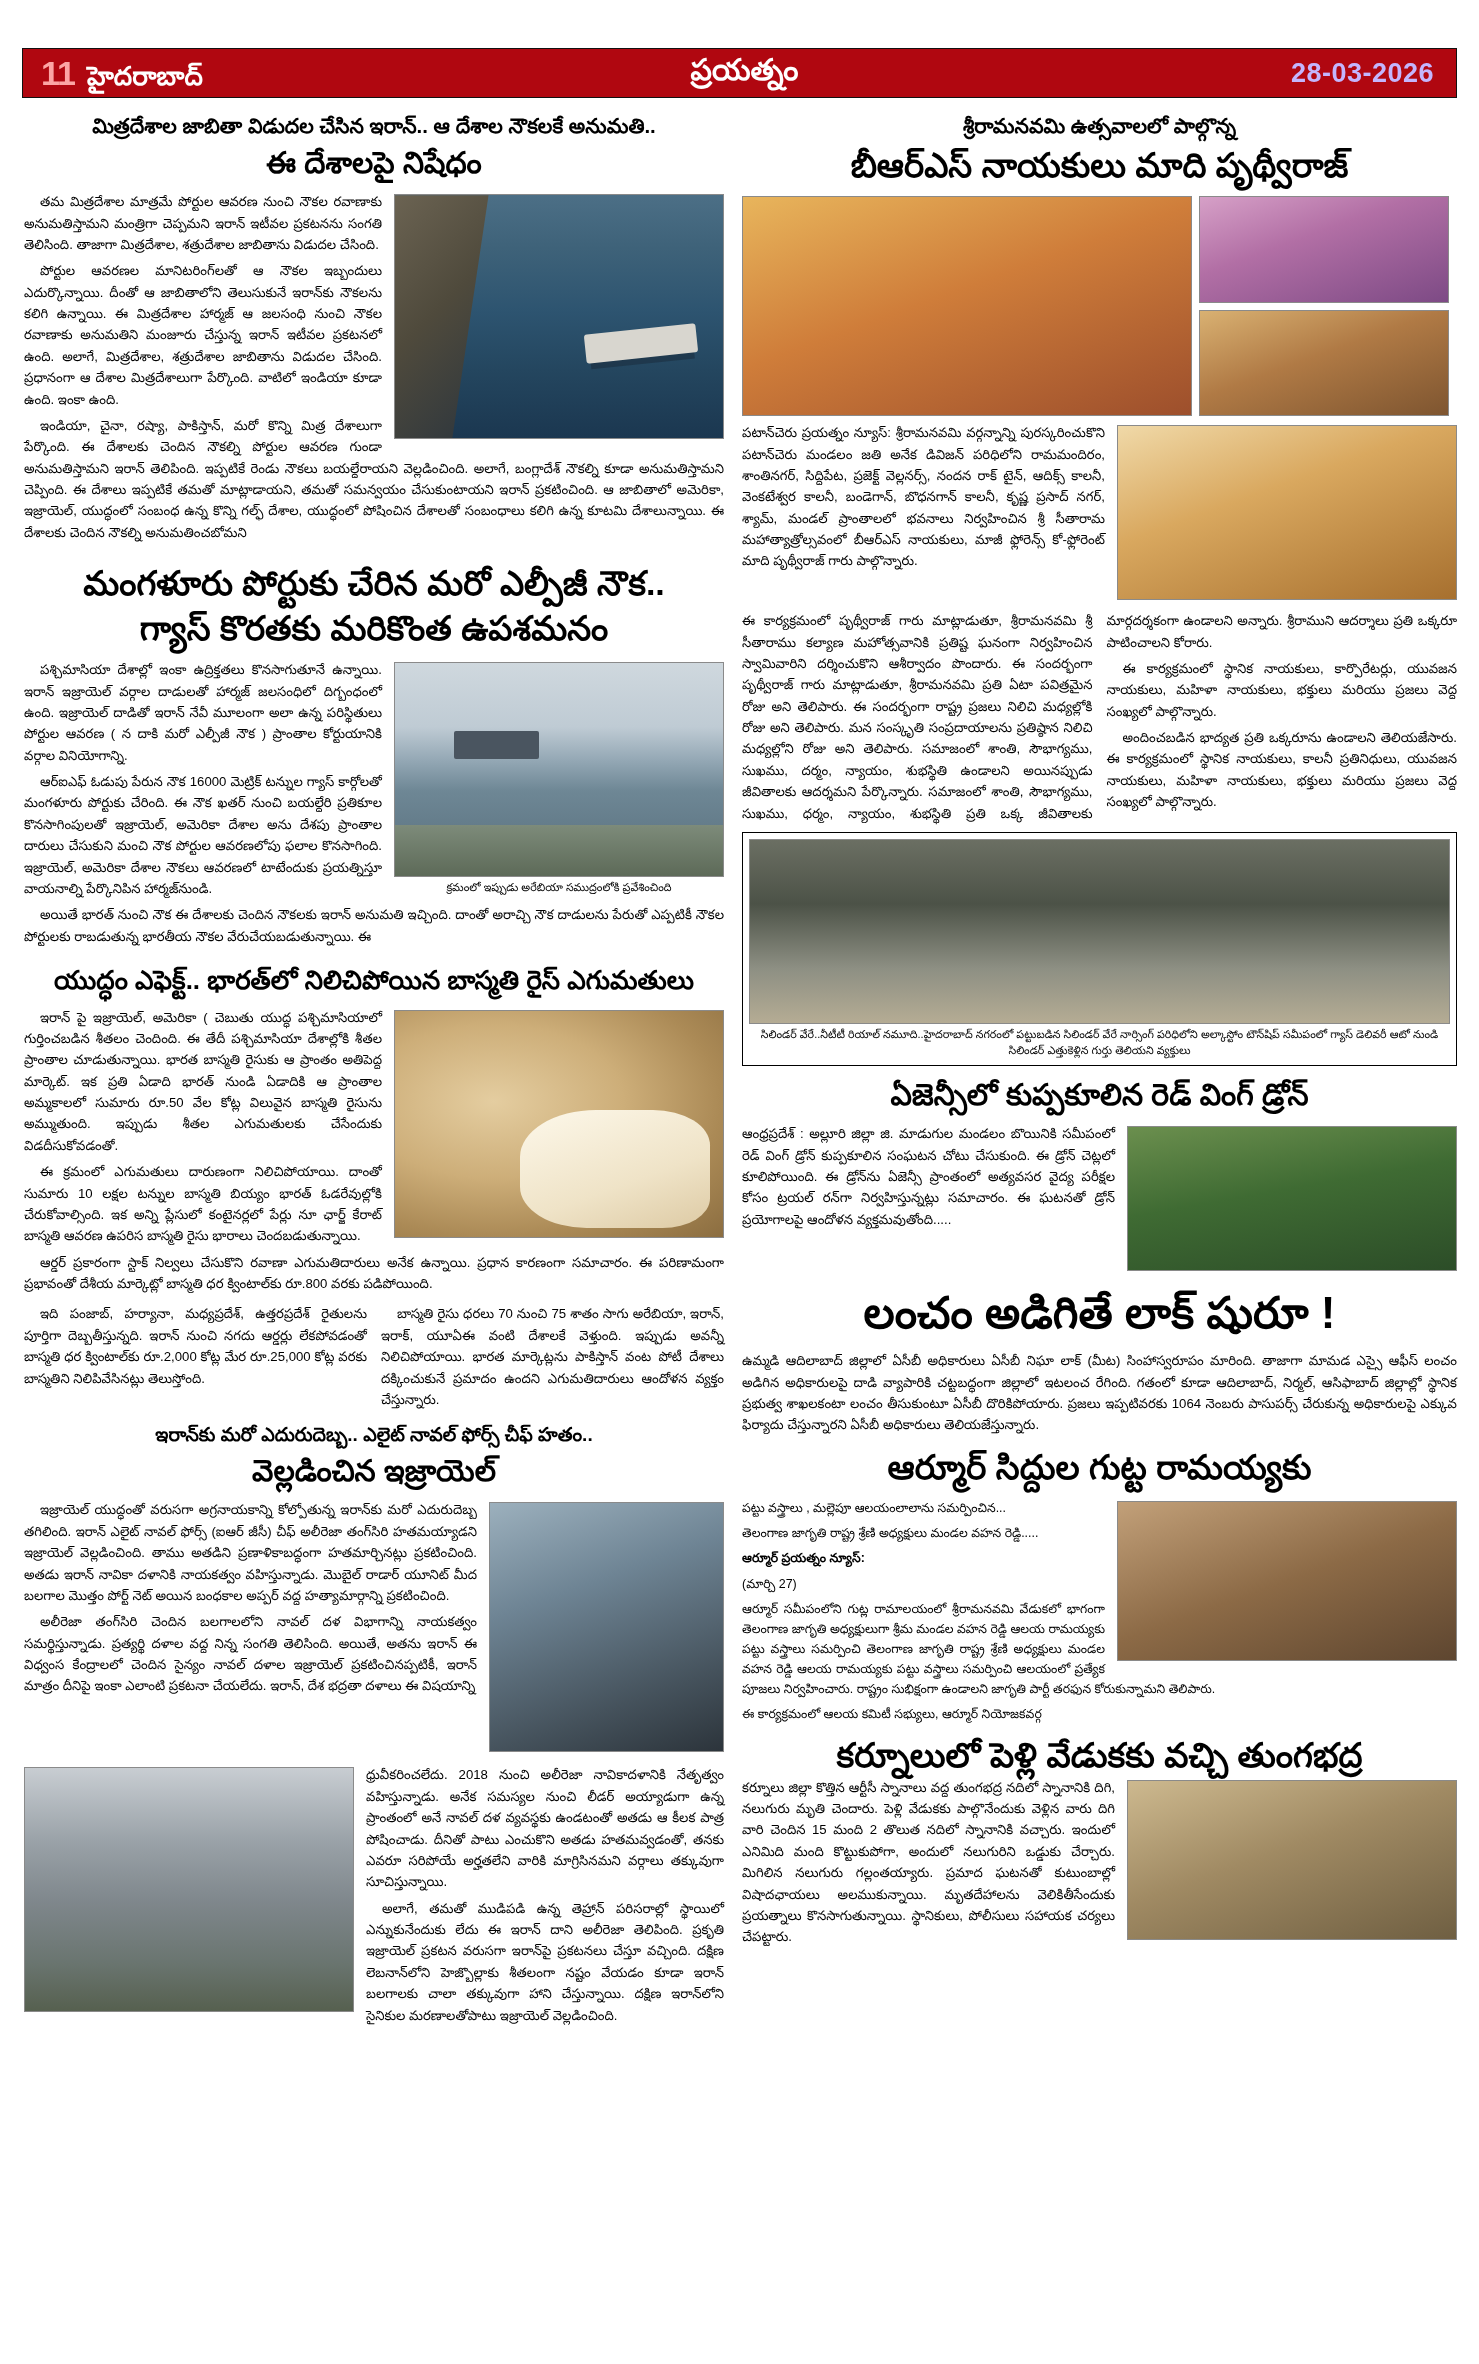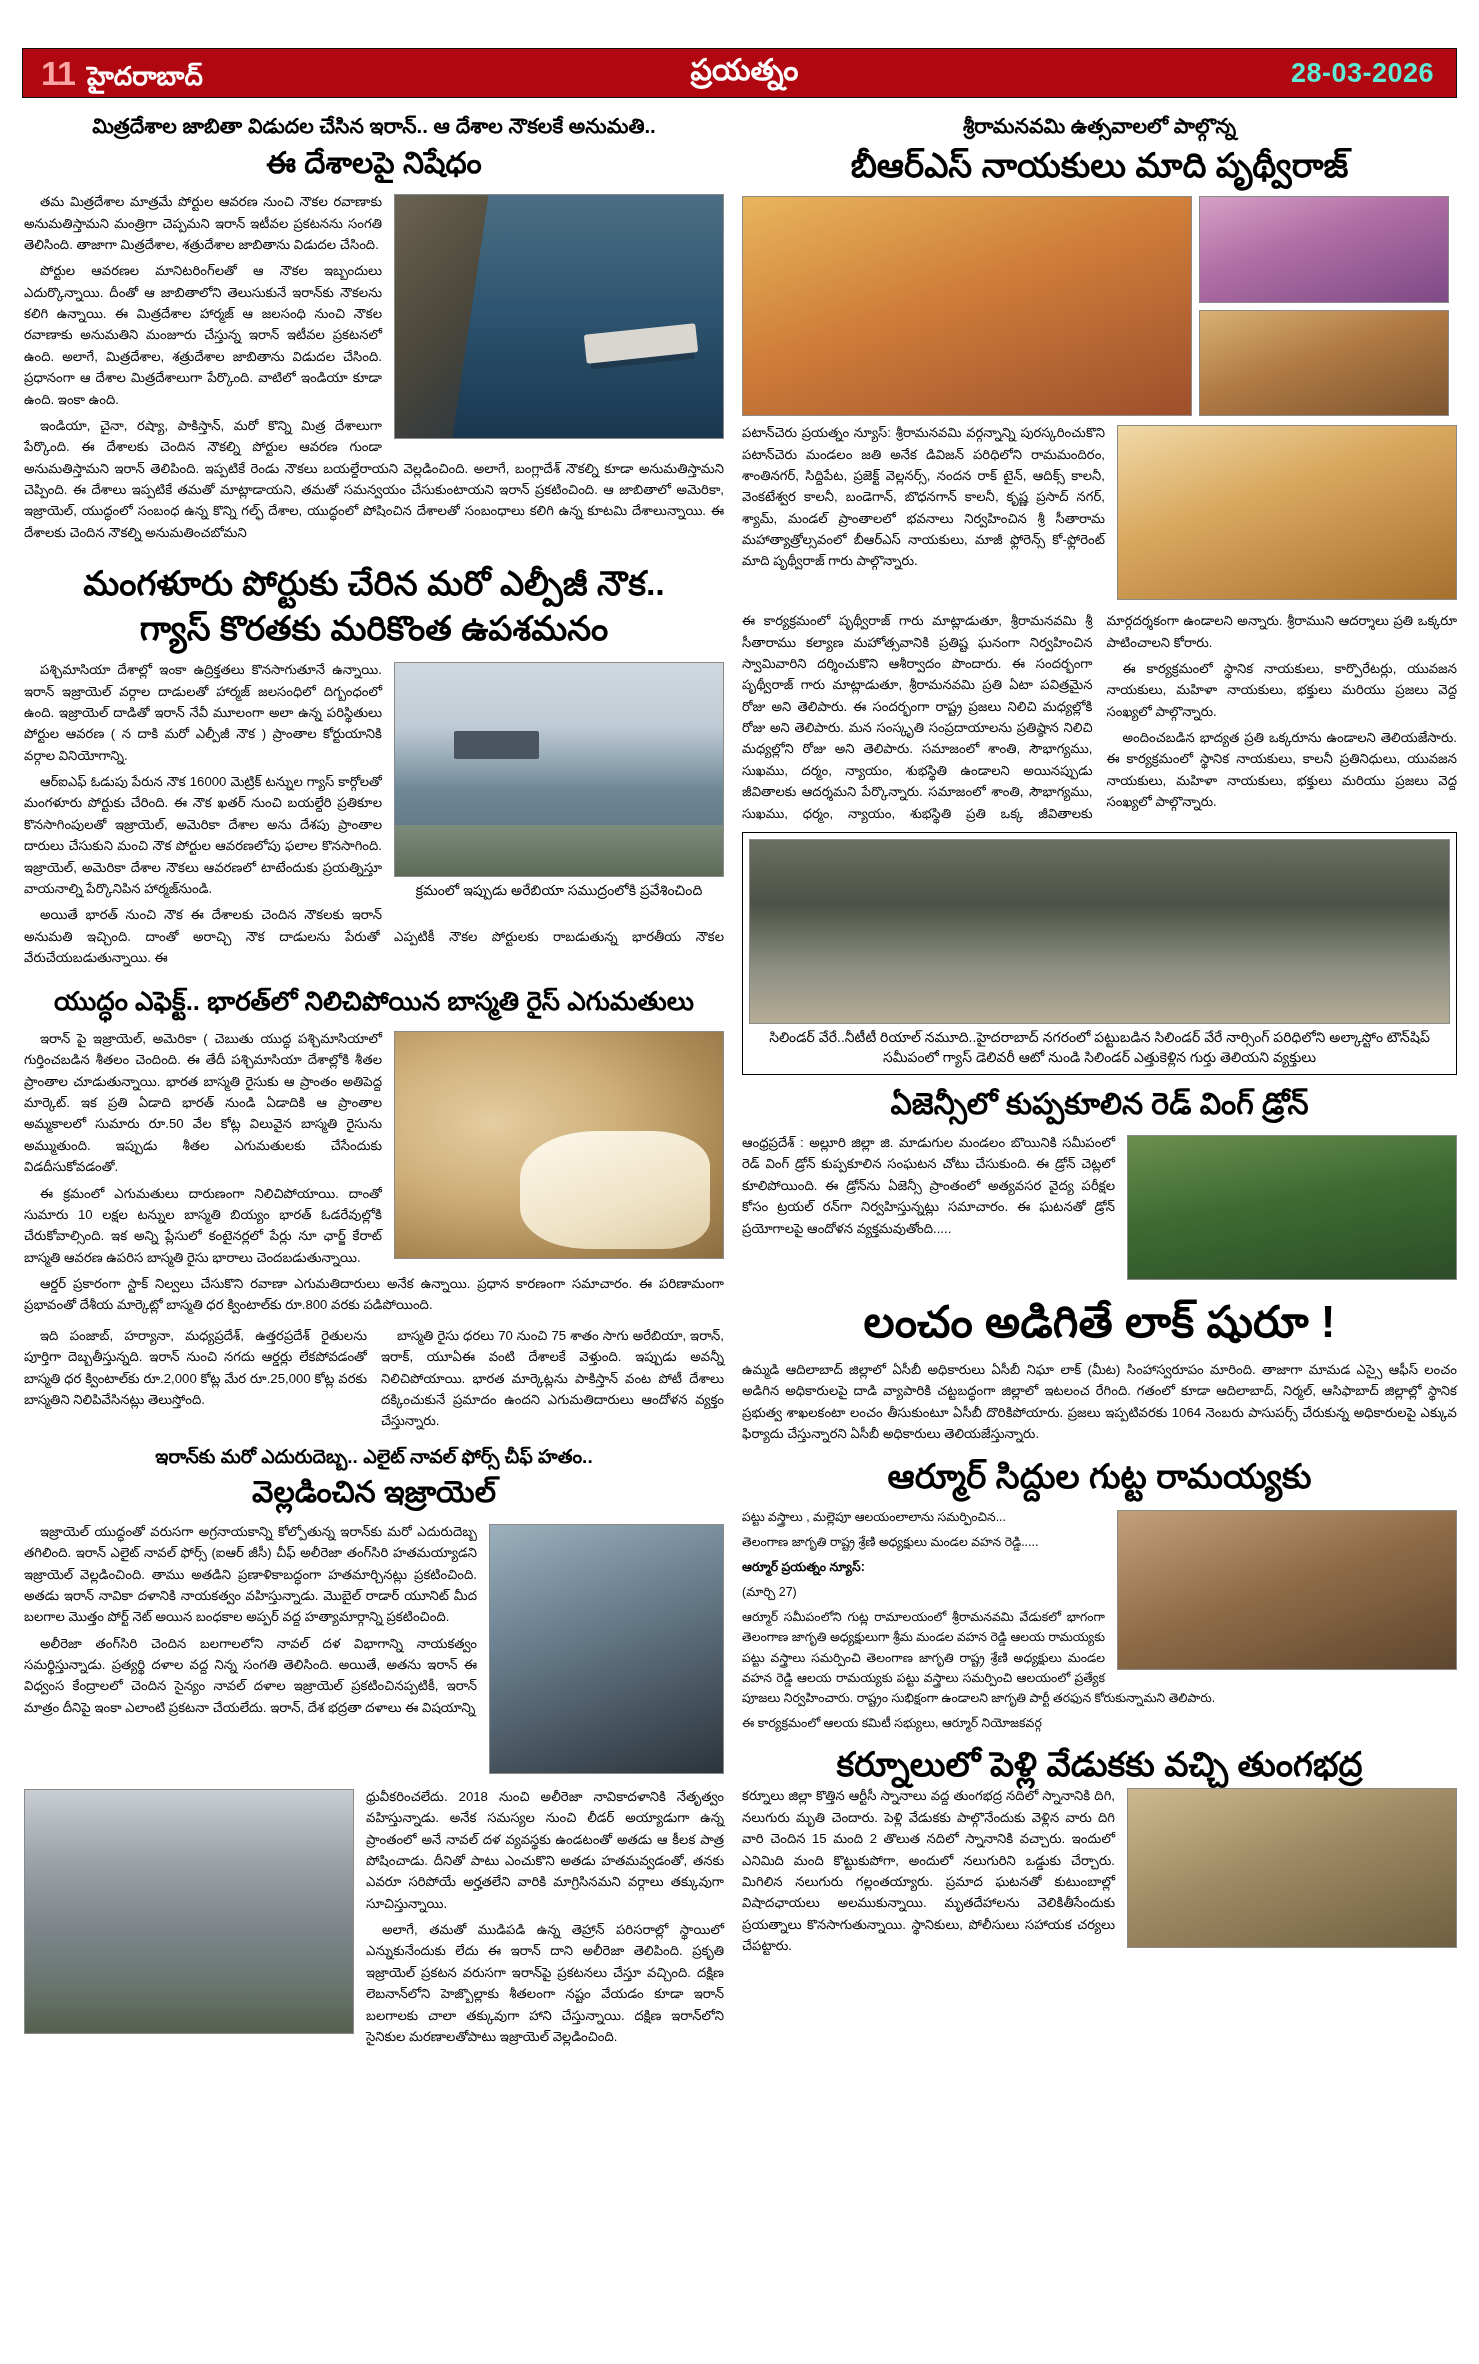--- a/index.html
+++ b/index.html
@@ -24,21 +24,21 @@
   }
   .mh-left { display:flex; align-items:baseline; gap:12px; padding-left:18px; }
   .mh-page { color:#fca5a5; font-size:34px; font-weight:bold; letter-spacing:-1px; line-height:1; }
   .mh-edition { color:#fff; font-size:26px; font-weight:bold; line-height:1; }
   .mh-title {
     position:absolute; left:10px; right:0; text-align:center;
     color:#fff; font-size:30px; font-weight:bold;
   }
   .mh-date {
     margin-left:auto; padding-right:22px;
-    color:#5eead4; font-size:27px; font-weight:bold; letter-spacing:0.5px;
+    color:#c4b5fd; font-size:27px; font-weight:bold; letter-spacing:0.5px;
   }
 
   
   .columns { display:flex; gap:18px; margin-top:14px;justify-content:flex-end; }
   .col-left  { width:700px; flex:none; }
   .col-right { width:715px; flex:none; }
 
   
   .kicker {
     text-align:center; font-size:20.5px; font-weight:bold;
@@ -66,21 +66,21 @@
   .flow .fig-right { float:right; margin:3px 0 6px 12px; }
   .flow .fig-left  { float:left;  margin:3px 12px 6px 0; }
   .clear { clear:both; }
 
   .twocol { column-count:2; column-gap:14px; }
 
   
   .ph { display:block; border:1px solid #8a8a8a; position:relative; overflow:hidden; }
   .ph .ph-inner { position:absolute; inset:0; }
   .caption {
-    font-size:14px; line-height:1.45; text-align:center; padding:3px 4px 0 4px;
+    font-size:11px; line-height:1.45; text-align:center; padding:3px 4px 0 4px;
   }
   .boxed { border:1.6px solid #000; padding:6px; }
 
   
   .sea1 { background:
       linear-gradient(180deg,#4c6f86 0%,#3e6279 22%,#2d5470 48%,#24465f 72%,#1b3750 100%);
   }
   .sea1::after{ content:""; position:absolute; left:0; top:0; width:46%; height:100%;
       background:linear-gradient(135deg,#6b6352 0%,#4f4a3c 40%,#343a3d 75%,#2a3946 100%);
       clip-path:polygon(0 0,62% 0,38% 100%,0 100%); }

